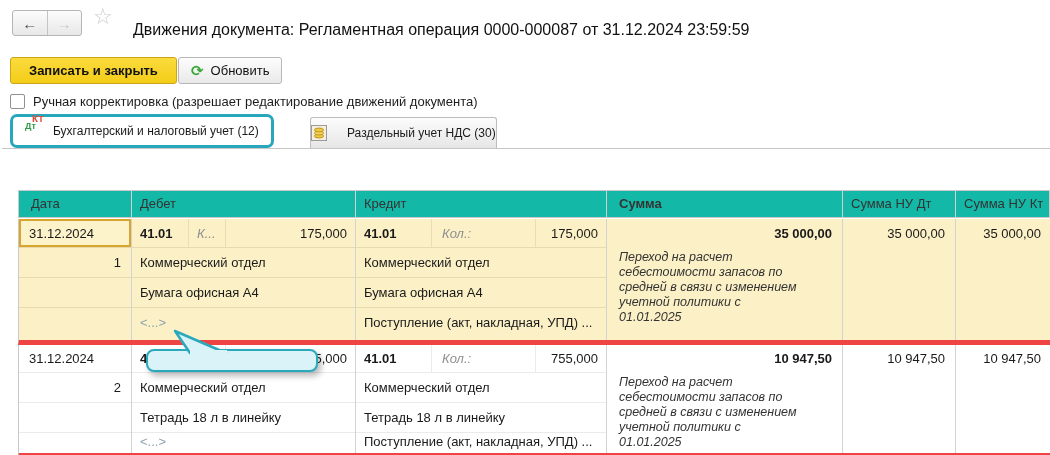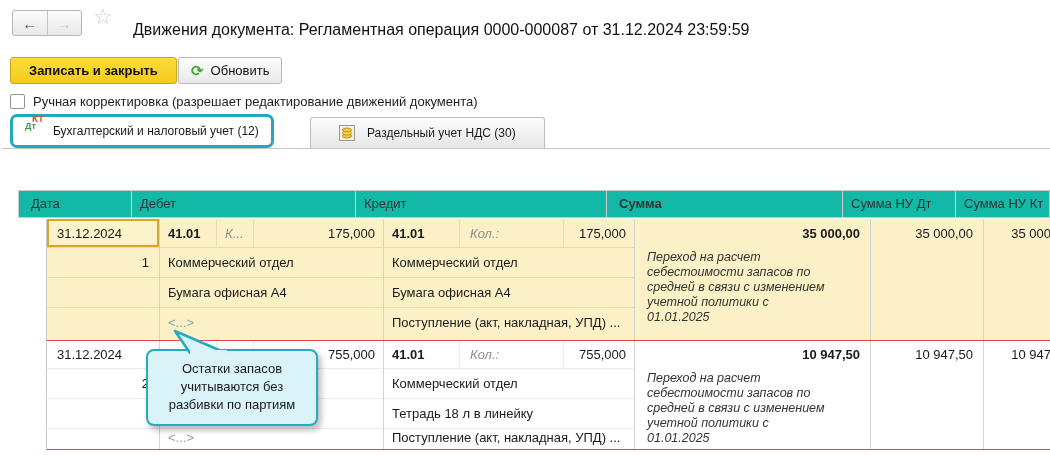--- a/index.html
+++ b/index.html
@@ -27,40 +27,40 @@
   .refresh-ic{color:#36a636;font-size:15px;font-weight:bold;line-height:1;}
 
   
   .chk-row{position:absolute;left:10px;top:94px;display:flex;align-items:center;gap:8px;font-size:13px;color:#1d1d1d;}
   .chk{width:13px;height:13px;background:#fff;border:1px solid #919191;border-radius:2px;display:inline-block;cursor:pointer;}
 
   
   .tab-strip-line{position:absolute;left:2px;top:148px;width:1048px;height:1px;background:#c6c6c6;}
   .tab-active{position:absolute;left:10px;top:114px;height:34px;display:flex;align-items:center;gap:9px;
     padding:0 12px;background:#fff;border:3px solid #27a6bc;border-radius:7px;box-sizing:border-box;cursor:pointer;}
-  .tab-inactive{position:absolute;left:310px;top:117px;height:31px;display:flex;align-items:center;gap:12px;
-    padding:0 28px;background:linear-gradient(#fcfcfc,#e6e6e6);border:1px solid #bdbdbd;border-bottom:none;
+  .tab-inactive{position:absolute;left:310px;top:117px;height:31px;display:flex;align-items:center;gap:20px;
+    padding:0 0;background:linear-gradient(#fcfcfc,#e6e6e6);border:1px solid #bdbdbd;border-bottom:none;
     border-radius:3px 3px 0 0;box-sizing:border-box;cursor:pointer;}
   .tab-label{font-size:12px;color:#1a1a1a;white-space:nowrap;}
   .dtkt{position:relative;width:19px;height:19px;display:inline-block;}
   .dtkt .dt{position:absolute;top:0;left:0;font-size:9px;font-weight:bold;color:#2f9e46;line-height:1;}
   .dtkt .kt{position:absolute;bottom:16px;right:0;font-size:10px;font-weight:bold;color:#e04b3a;line-height:1;font-family:Liberation Mono, monospace;}
   .coins{width:16px;height:16px;display:inline-block;}
 
   
   .grid-table{position:absolute;left:18px;top:190px;width:1032px;font-size:13px;}
   .thead{display:grid;grid-template-columns:113px 224px 251px 236px 113px 95px;height:28px;
     background:#14b8a6;border:1px solid #c9c9c9;box-sizing:border-box;margin-bottom:1px;color:#333;}
   .th{line-height:26px;padding-left:8px;border-right:1px solid #d0d0d0;overflow:hidden;white-space:nowrap;cursor:pointer;}
   .th.first{padding-left:12px;}
   .th.bold{font-weight:bold;padding-left:12px;}
   .th:last-child{border-right:none;}
 
   .block{display:grid;grid-template-columns:113px 224px 251px 236px 113px 95px;
-    border-left:1px solid #c9c9c9;border-bottom:1px solid #ef4444;box-sizing:border-box;margin-left:28px;}
+    border-left:1px solid #c9c9c9;border-bottom:5px solid #ef4444;box-sizing:border-box;}
   .block.yellow{background:#fcf1c6;}
   .block.white{background:#fff;}
   .col{border-right:1px solid #d3d3d3;box-sizing:border-box;overflow:hidden;}
   .col:last-child{border-right:none;}
 
   .l1{height:29px;line-height:29px;box-sizing:border-box;}
   .l2,.l3{height:30px;line-height:30px;box-sizing:border-box;}
   .l4{height:32px;line-height:30px;box-sizing:border-box;}
   .b2 .l1{height:28px;line-height:28px;}
   .b2 .l4{height:20px;line-height:18px;}
@@ -231,16 +231,15 @@
         <div class="nu-amt">10 947,50</div>
       </div>
     </div>
   </div>
 
   <div class="tooltip">
     <svg class="tail" width="70" height="26">
       <polygon points="9,2 60,24 24,24" fill="#d9f3f8" stroke="#2aa9bd" stroke-width="2.5" stroke-linejoin="round"></polygon>
       <rect x="24" y="21" width="37" height="5" fill="#d9f3f8"></rect>
     </svg>
-    <span>Остатки запасов учитываются без разбивки по партиям</span>
   </div>
 
 </div>
 
 </body></html>

